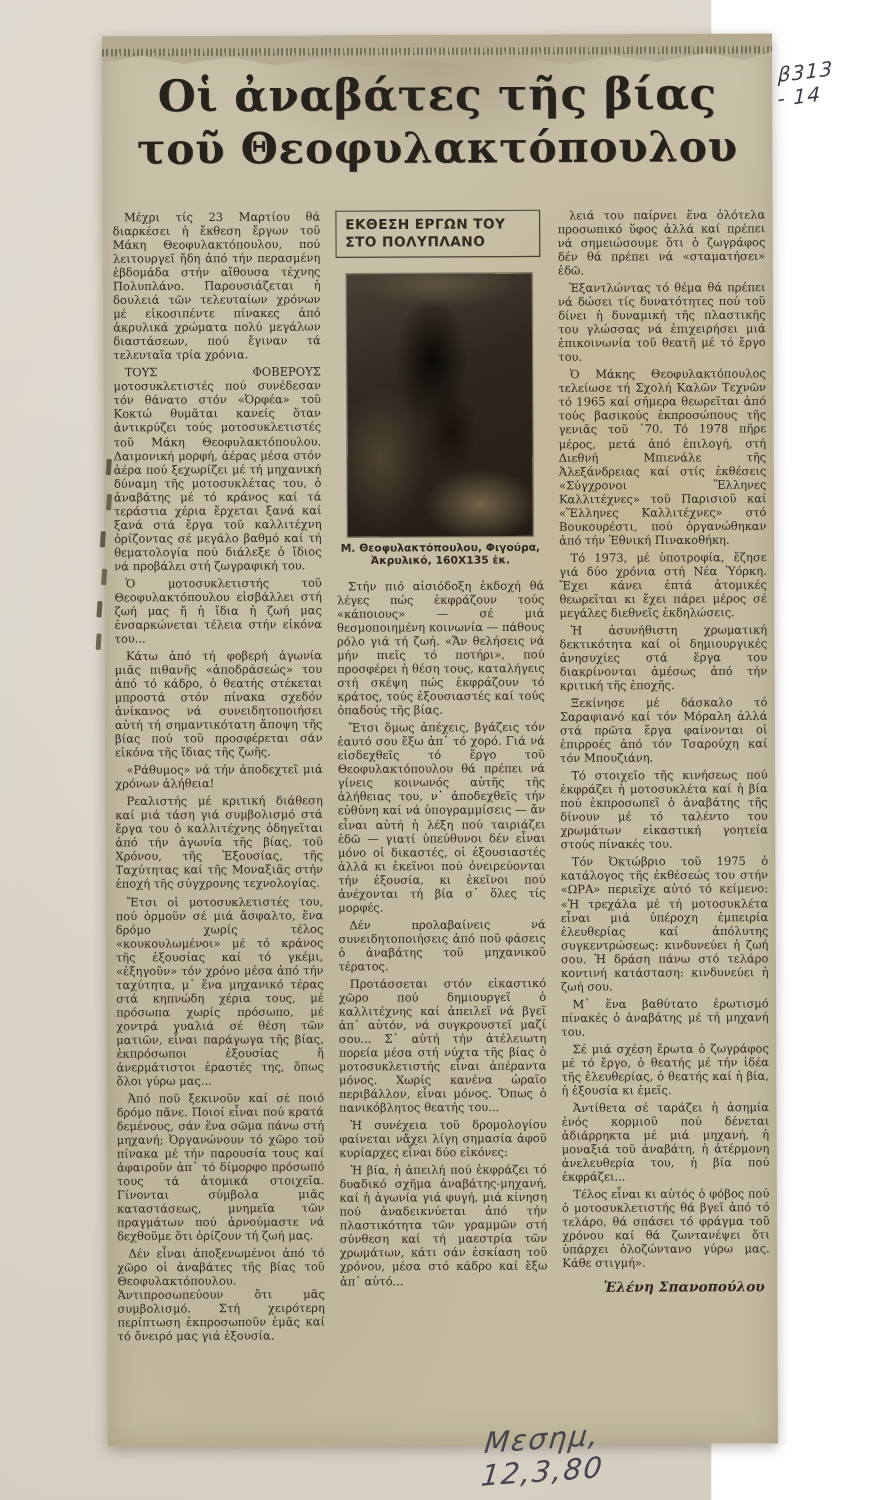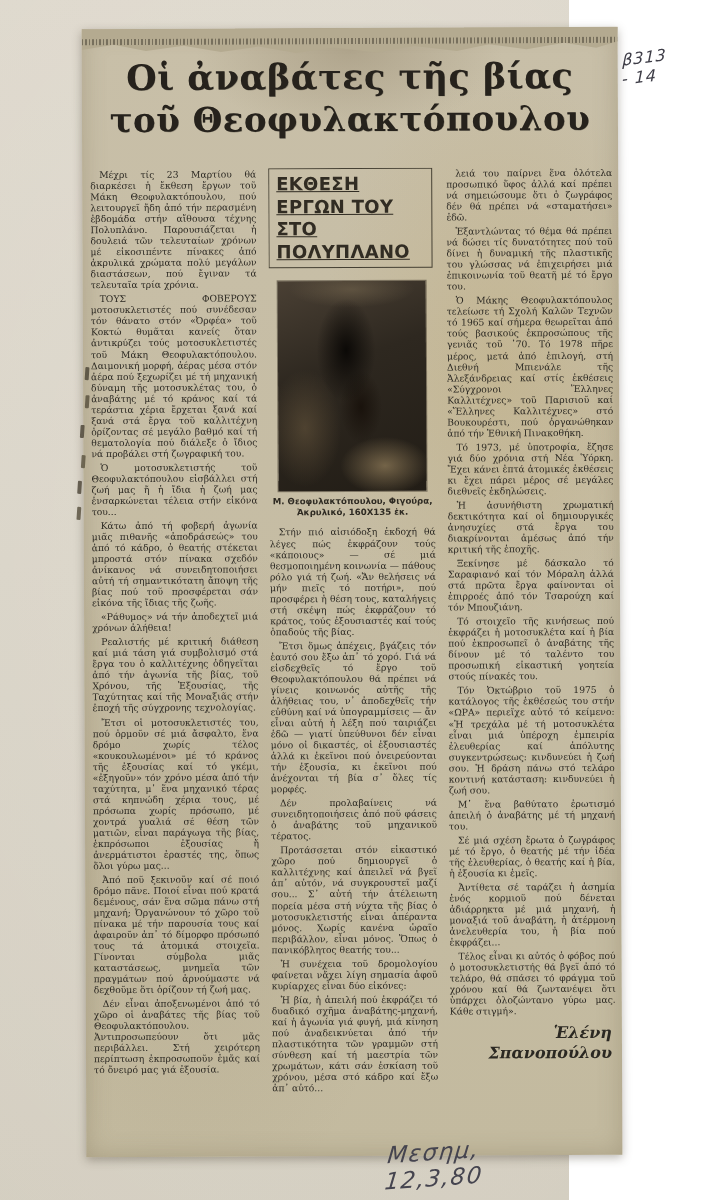--- a/index.html
+++ b/index.html
@@ -71,25 +71,24 @@
   .col-mid   { left: 186px; }
   .col-right { left: 364px; }
   .col p { margin: 0 0 3px 0; text-indent: 9px; }
   
   .inset-box {
     border: 1.5px solid #454033;
     padding: 4px 4px 4px 7px;
     margin: 0 2px 13px 0;
     font-family: "DejaVu Sans", sans-serif;
     font-weight: bold;
-    font-size: 18px;
+    font-size: 11px;
     line-height: 1.25;
     color: #312c23;
     letter-spacing: 0.3px;
-    text-decoration: underline;
   }
   .artwork-photo {
     width: 148px; height: 210px;
     margin: 0 auto 5px auto;
     background:
       radial-gradient(ellipse 42px 74px at 46% 33%, rgba(8,6,4,0.92), rgba(8,6,4,0) 70%),
       radial-gradient(ellipse 30px 52px at 56% 60%, rgba(22,15,9,0.85), rgba(0,0,0,0) 70%),
       radial-gradient(ellipse 62px 40px at 72% 88%, rgba(158,136,98,0.65), rgba(0,0,0,0) 72%),
       radial-gradient(ellipse 52px 84px at 18% 70%, rgba(122,102,72,0.45), rgba(0,0,0,0) 70%),
       radial-gradient(ellipse 90px 26px at 50% 4%, rgba(150,132,100,0.35), rgba(0,0,0,0) 70%),
@@ -104,21 +103,21 @@
     text-align: center;
     color: #2e2a22;
     margin: 0 0 9px 0;
   }
   
   .signature {
     margin-top: 7px;
     text-align: right;
     font-style: italic;
     font-weight: bold;
-    font-size: 16px;
+    font-size: 11px;
     padding-right: 4px;
   }
   
   .handwriting {
     position: absolute;
     font-family: "DejaVu Sans", sans-serif;
     font-style: italic;
     color: #3e3d47;
   }
   .hw-number {
@@ -152,21 +151,21 @@
 
     <div class="col col-left">
       <p>Μέχρι τίς 23 Μαρτίου θά διαρκέσει ἡ ἔκθεση ἔργων τοῦ Μάκη Θεοφυλακτόπουλου, πού λειτουργεῖ ἤδη ἀπό τήν περασμένη ἑβδομάδα στήν αἴθουσα τέχνης Πολυπλάνο. Παρουσιάζεται ἡ δουλειά τῶν τελευταίων χρόνων μέ εἰκοσιπέντε πίνακες ἀπό ἀκρυλικά χρώματα πολύ μεγάλων διαστάσεων, πού ἔγιναν τά τελευταῖα τρία χρόνια.</p>
       <p>ΤΟΥΣ ΦΟΒΕΡΟΥΣ μοτοσυκλετιστές πού συνέδεσαν τόν θάνατο στόν «Ὀρφέα» τοῦ Κοκτώ θυμᾶται κανείς ὅταν ἀντικρύζει τούς μοτοσυκλετιστές τοῦ Μάκη Θεοφυλακτόπουλου. Δαιμονική μορφή, ἀέρας μέσα στόν ἀέρα πού ξεχωρίζει μέ τή μηχανική δύναμη τῆς μοτοσυκλέτας του, ὁ ἀναβάτης μέ τό κράνος καί τά τεράστια χέρια ἔρχεται ξανά καί ξανά στά ἔργα τοῦ καλλιτέχνη ὁρίζοντας σέ μεγάλο βαθμό καί τή θεματολογία πού διάλεξε ὁ ἴδιος νά προβάλει στή ζωγραφική του.</p>
       <p>Ὁ μοτοσυκλετιστής τοῦ Θεοφυλακτόπουλου εἰσβάλλει στή ζωή μας ἤ ἡ ἴδια ἡ ζωή μας ἐνσαρκώνεται τέλεια στήν εἰκόνα του...</p>
       <p>Κάτω ἀπό τή φοβερή ἀγωνία μιᾶς πιθανῆς «ἀποδράσεώς» του ἀπό τό κάδρο, ὁ θεατής στέκεται μπροστά στόν πίνακα σχεδόν ἀνίκανος νά συνειδητοποιήσει αὐτή τή σημαντικότατη ἄποψη τῆς βίας πού τοῦ προσφέρεται σάν εἰκόνα τῆς ἴδιας τῆς ζωῆς.</p>
       <p>«Ράθυμος» νά τήν ἀποδεχτεῖ μιά χρόνων ἀλήθεια!</p>
       <p>Ρεαλιστής μέ κριτική διάθεση καί μιά τάση γιά συμβολισμό στά ἔργα του ὁ καλλιτέχνης ὁδηγεῖται ἀπό τήν ἀγωνία τῆς βίας, τοῦ Χρόνου, τῆς Ἐξουσίας, τῆς Ταχύτητας καί τῆς Μοναξιᾶς στήν ἐποχή τῆς σύγχρονης τεχνολογίας.</p>
       <p>Ἔτσι οἱ μοτοσυκλετιστές του, πού ὁρμοῦν σέ μιά ἄσφαλτο, ἕνα δρόμο χωρίς τέλος «κουκουλωμένοι» μέ τό κράνος τῆς ἐξουσίας καί τό γκέμι, «ἐξηγοῦν» τόν χρόνο μέσα ἀπό τήν ταχύτητα, μ᾽ ἕνα μηχανικό τέρας στά κηπνώδη χέρια τους, μέ πρόσωπα χωρίς πρόσωπο, μέ χοντρά γυαλιά σέ θέση τῶν ματιῶν, εἶναι παράγωγα τῆς βίας, ἐκπρόσωποι ἐξουσίας ἤ ἀνερμάτιστοι ἐραστές της, ὅπως ὅλοι γύρω μας...</p>
       <p>Ἀπό ποῦ ξεκινοῦν καί σέ ποιό δρόμο πᾶνε. Ποιοί εἶναι πού κρατά δεμένους, σάν ἕνα σῶμα πάνω στή μηχανή; Ὀργανώνουν τό χῶρο τοῦ πίνακα μέ τήν παρουσία τους καί ἀφαιροῦν ἀπ᾽ τό δίμορφο πρόσωπό τους τά ἀτομικά στοιχεῖα. Γίνονται σύμβολα μιᾶς καταστάσεως, μνημεῖα τῶν πραγμάτων πού ἀρνούμαστε νά δεχθοῦμε ὅτι ὁρίζουν τή ζωή μας.</p>
-      <p>Δέν εἶναι ἀποξενωμένοι ἀπό τό χῶρο οἱ ἀναβάτες τῆς βίας τοῦ Θεοφυλακτόπουλου. Ἀντιπροσωπεύουν ὅτι μᾶς περιβάλλει. Στή χειρότερη περίπτωση ἐκπροσωποῦν ἐμᾶς καί τό ὄνειρό μας γιά ἐξουσία.</p>
+      <p>Δέν εἶναι ἀποξενωμένοι ἀπό τό χῶρο οἱ ἀναβάτες τῆς βίας τοῦ Θεοφυλακτόπουλου. Ἀντιπροσωπεύουν ὅτι μᾶς συμβολισμό. Στή χειρότερη περίπτωση ἐκπροσωποῦν ἐμᾶς καί τό ὄνειρό μας γιά ἐξουσία.</p>
     </div>
 
     <div class="col col-mid">
       <div class="inset-box">
         <div>ΕΚΘΕΣΗ ΕΡΓΩΝ ΤΟΥ</div>
         <div>ΣΤΟ ΠΟΛΥΠΛΑΝΟ</div>
       </div>
       <div class="artwork-photo"></div>
       <div class="photo-caption">Μ. Θεοφυλακτόπουλου, Φιγούρα, Ἀκρυλικό, 160Χ135 ἑκ.</div>
       <p>Στήν πιό αἰσιόδοξη ἐκδοχή θά λέγες πώς ἐκφράζουν τούς «κάποιους» — σέ μιά θεσμοποιημένη κοινωνία — πάθους ρόλο γιά τή ζωή. «Ἄν θελήσεις νά μήν πιεῖς τό ποτήρι», πού προσφέρει ἡ θέση τους, καταλήγεις στή σκέψη πώς ἐκφράζουν τό κράτος, τούς ἐξουσιαστές καί τούς ὁπαδούς τῆς βίας.</p>
@@ -174,26 +173,26 @@
       <p>Δέν προλαβαίνεις νά συνειδητοποιήσεις ἀπό ποῦ φάσεις ὁ ἀναβάτης τοῦ μηχανικοῦ τέρατος.</p>
       <p>Προτάσσεται στόν εἰκαστικό χῶρο πού δημιουργεῖ ὁ καλλιτέχνης καί ἀπειλεῖ νά βγεῖ ἀπ᾽ αὐτόν, νά συγκρουστεῖ μαζί σου... Σ᾽ αὐτή τήν ἀτέλειωτη πορεία μέσα στή νύχτα τῆς βίας ὁ μοτοσυκλετιστής εἶναι ἀπέραντα μόνος. Χωρίς κανένα ὡραῖο περιβάλλον, εἶναι μόνος. Ὅπως ὁ πανικόβλητος θεατής του...</p>
       <p>Ἡ συνέχεια τοῦ δρομολογίου φαίνεται νἄχει λίγη σημασία ἀφοῦ κυρίαρχες εἶναι δύο εἰκόνες:</p>
       <p>Ἡ βία, ἡ ἀπειλή πού ἐκφράζει τό δυαδικό σχῆμα ἀναβάτης-μηχανή, καί ἡ ἀγωνία γιά φυγή, μιά κίνηση πού ἀναδεικνύεται ἀπό τήν πλαστικότητα τῶν γραμμῶν στή σύνθεση καί τή μαεστρία τῶν χρωμάτων, κάτι σάν ἐσκίαση τοῦ χρόνου, μέσα στό κάδρο καί ἔξω ἀπ᾽ αὐτό...</p>
     </div>
 
     <div class="col col-right">
       <p>λειά του παίρνει ἕνα ὁλότελα προσωπικό ὕφος ἀλλά καί πρέπει νά σημειώσουμε ὅτι ὁ ζωγράφος δέν θά πρέπει νά «σταματήσει» ἐδῶ.</p>
       <p>Ἐξαντλώντας τό θέμα θά πρέπει νά δώσει τίς δυνατότητες πού τοῦ δίνει ἡ δυναμική τῆς πλαστικῆς του γλώσσας νά ἐπιχειρήσει μιά ἐπικοινωνία τοῦ θεατῆ μέ τό ἔργο του.</p>
       <p>Ὁ Μάκης Θεοφυλακτόπουλος τελείωσε τή Σχολή Καλῶν Τεχνῶν τό 1965 καί σήμερα θεωρεῖται ἀπό τούς βασικούς ἐκπροσώπους τῆς γενιᾶς τοῦ ᾽70. Τό 1978 πῆρε μέρος, μετά ἀπό ἐπιλογή, στή Διεθνή Μπιενάλε τῆς Ἀλεξάνδρειας καί στίς ἐκθέσεις «Σύγχρονοι Ἕλληνες Καλλιτέχνες» τοῦ Παρισιοῦ καί «Ἕλληνες Καλλιτέχνες» στό Βουκουρέστι, πού ὀργανώθηκαν ἀπό τήν Ἐθνική Πινακοθήκη.</p>
-      <p>Τό 1973, μέ ὑποτροφία, ἔζησε γιά δύο χρόνια στή Νέα Ὑόρκη. Ἔχει κάνει ἑπτά ἀτομικές ἐκθέσεις κι ἔχει πάρει μέρος σέ μεγάλες διεθνεῖς ἐκδηλώσεις.</p>
+      <p>Τό 1973, μέ ὑποτροφία, ἔζησε γιά δύο χρόνια στή Νέα Ὑόρκη. Ἔχει κάνει ἑπτά ἀτομικές θεωρεῖται κι ἔχει πάρει μέρος σέ μεγάλες διεθνεῖς ἐκδηλώσεις.</p>
       <p>Ἡ ἀσυνήθιστη χρωματική δεκτικότητα καί οἱ δημιουργικές ἀνησυχίες στά ἔργα του διακρίνονται ἀμέσως ἀπό τήν κριτική τῆς ἐποχῆς.</p>
       <p>Ξεκίνησε μέ δάσκαλο τό Σαραφιανό καί τόν Μόραλη ἀλλά στά πρῶτα ἔργα φαίνονται οἱ ἐπιρροές ἀπό τόν Τσαρούχη καί τόν Μπουζιάνη.</p>
-      <p>Τό στοιχεῖο τῆς κινήσεως πού ἐκφράζει ἡ μοτοσυκλέτα καί ἡ βία πού ἐκπροσωπεῖ ὁ ἀναβάτης τῆς δίνουν μέ τό ταλέντο του προσωπική εἰκαστική γοητεία στούς πίνακές του.</p>
+      <p>Τό στοιχεῖο τῆς κινήσεως πού ἐκφράζει ἡ μοτοσυκλέτα καί ἡ βία πού ἐκπροσωπεῖ ὁ ἀναβάτης τῆς δίνουν μέ τό ταλέντο του χρωμάτων εἰκαστική γοητεία στούς πίνακές του.</p>
       <p>Τόν Ὀκτώβριο τοῦ 1975 ὁ κατάλογος τῆς ἐκθέσεώς του στήν «ΩΡΑ» περιεῖχε αὐτό τό κείμενο: «Ἡ τρεχάλα μέ τή μοτοσυκλέτα εἶναι μιά ὑπέροχη ἐμπειρία ἐλευθερίας καί ἀπόλυτης συγκεντρώσεως: κινδυνεύει ἡ ζωή σου. Ἡ δράση πάνω στό τελάρο κοντινή κατάσταση: κινδυνεύει ἡ ζωή σου.</p>
-      <p>Μ᾽ ἕνα βαθύτατο ἐρωτισμό ἀπειλή ὁ ἀναβάτης μέ τή μηχανή του.</p>
+      <p>Μ᾽ ἕνα βαθύτατο ἐρωτισμό πίνακές ὁ ἀναβάτης μέ τή μηχανή του.</p>
       <p>Σέ μιά σχέση ἔρωτα ὁ ζωγράφος μέ τό ἔργο, ὁ θεατής μέ τήν ἰδέα τῆς ἐλευθερίας, ὁ θεατής καί ἡ βία, ἡ ἐξουσία κι ἐμεῖς.</p>
       <p>Ἀντίθετα σέ ταράζει ἡ ἀσημία ἑνός κορμιοῦ πού δένεται ἀδιάρρηκτα μέ μιά μηχανή, ἡ μοναξιά τοῦ ἀναβάτη, ἡ ἀτέρμονη ἀνελευθερία του, ἡ βία πού ἐκφράζει...</p>
       <p>Τέλος εἶναι κι αὐτός ὁ φόβος πού ὁ μοτοσυκλετιστής θά βγεῖ ἀπό τό τελάρο, θά σπάσει τό φράγμα τοῦ χρόνου καί θά ζωντανέψει ὅτι ὑπάρχει ὁλοζώντανο γύρω μας. Κάθε στιγμή».</p>
       <div class="signature">Ἑλένη Σπανοπούλου</div>
     </div>
 
   </div>
 
   <div class="handwriting hw-number">β313 - 14</div>
   <div class="handwriting hw-date">Μεσημ, 12,3,80</div>

